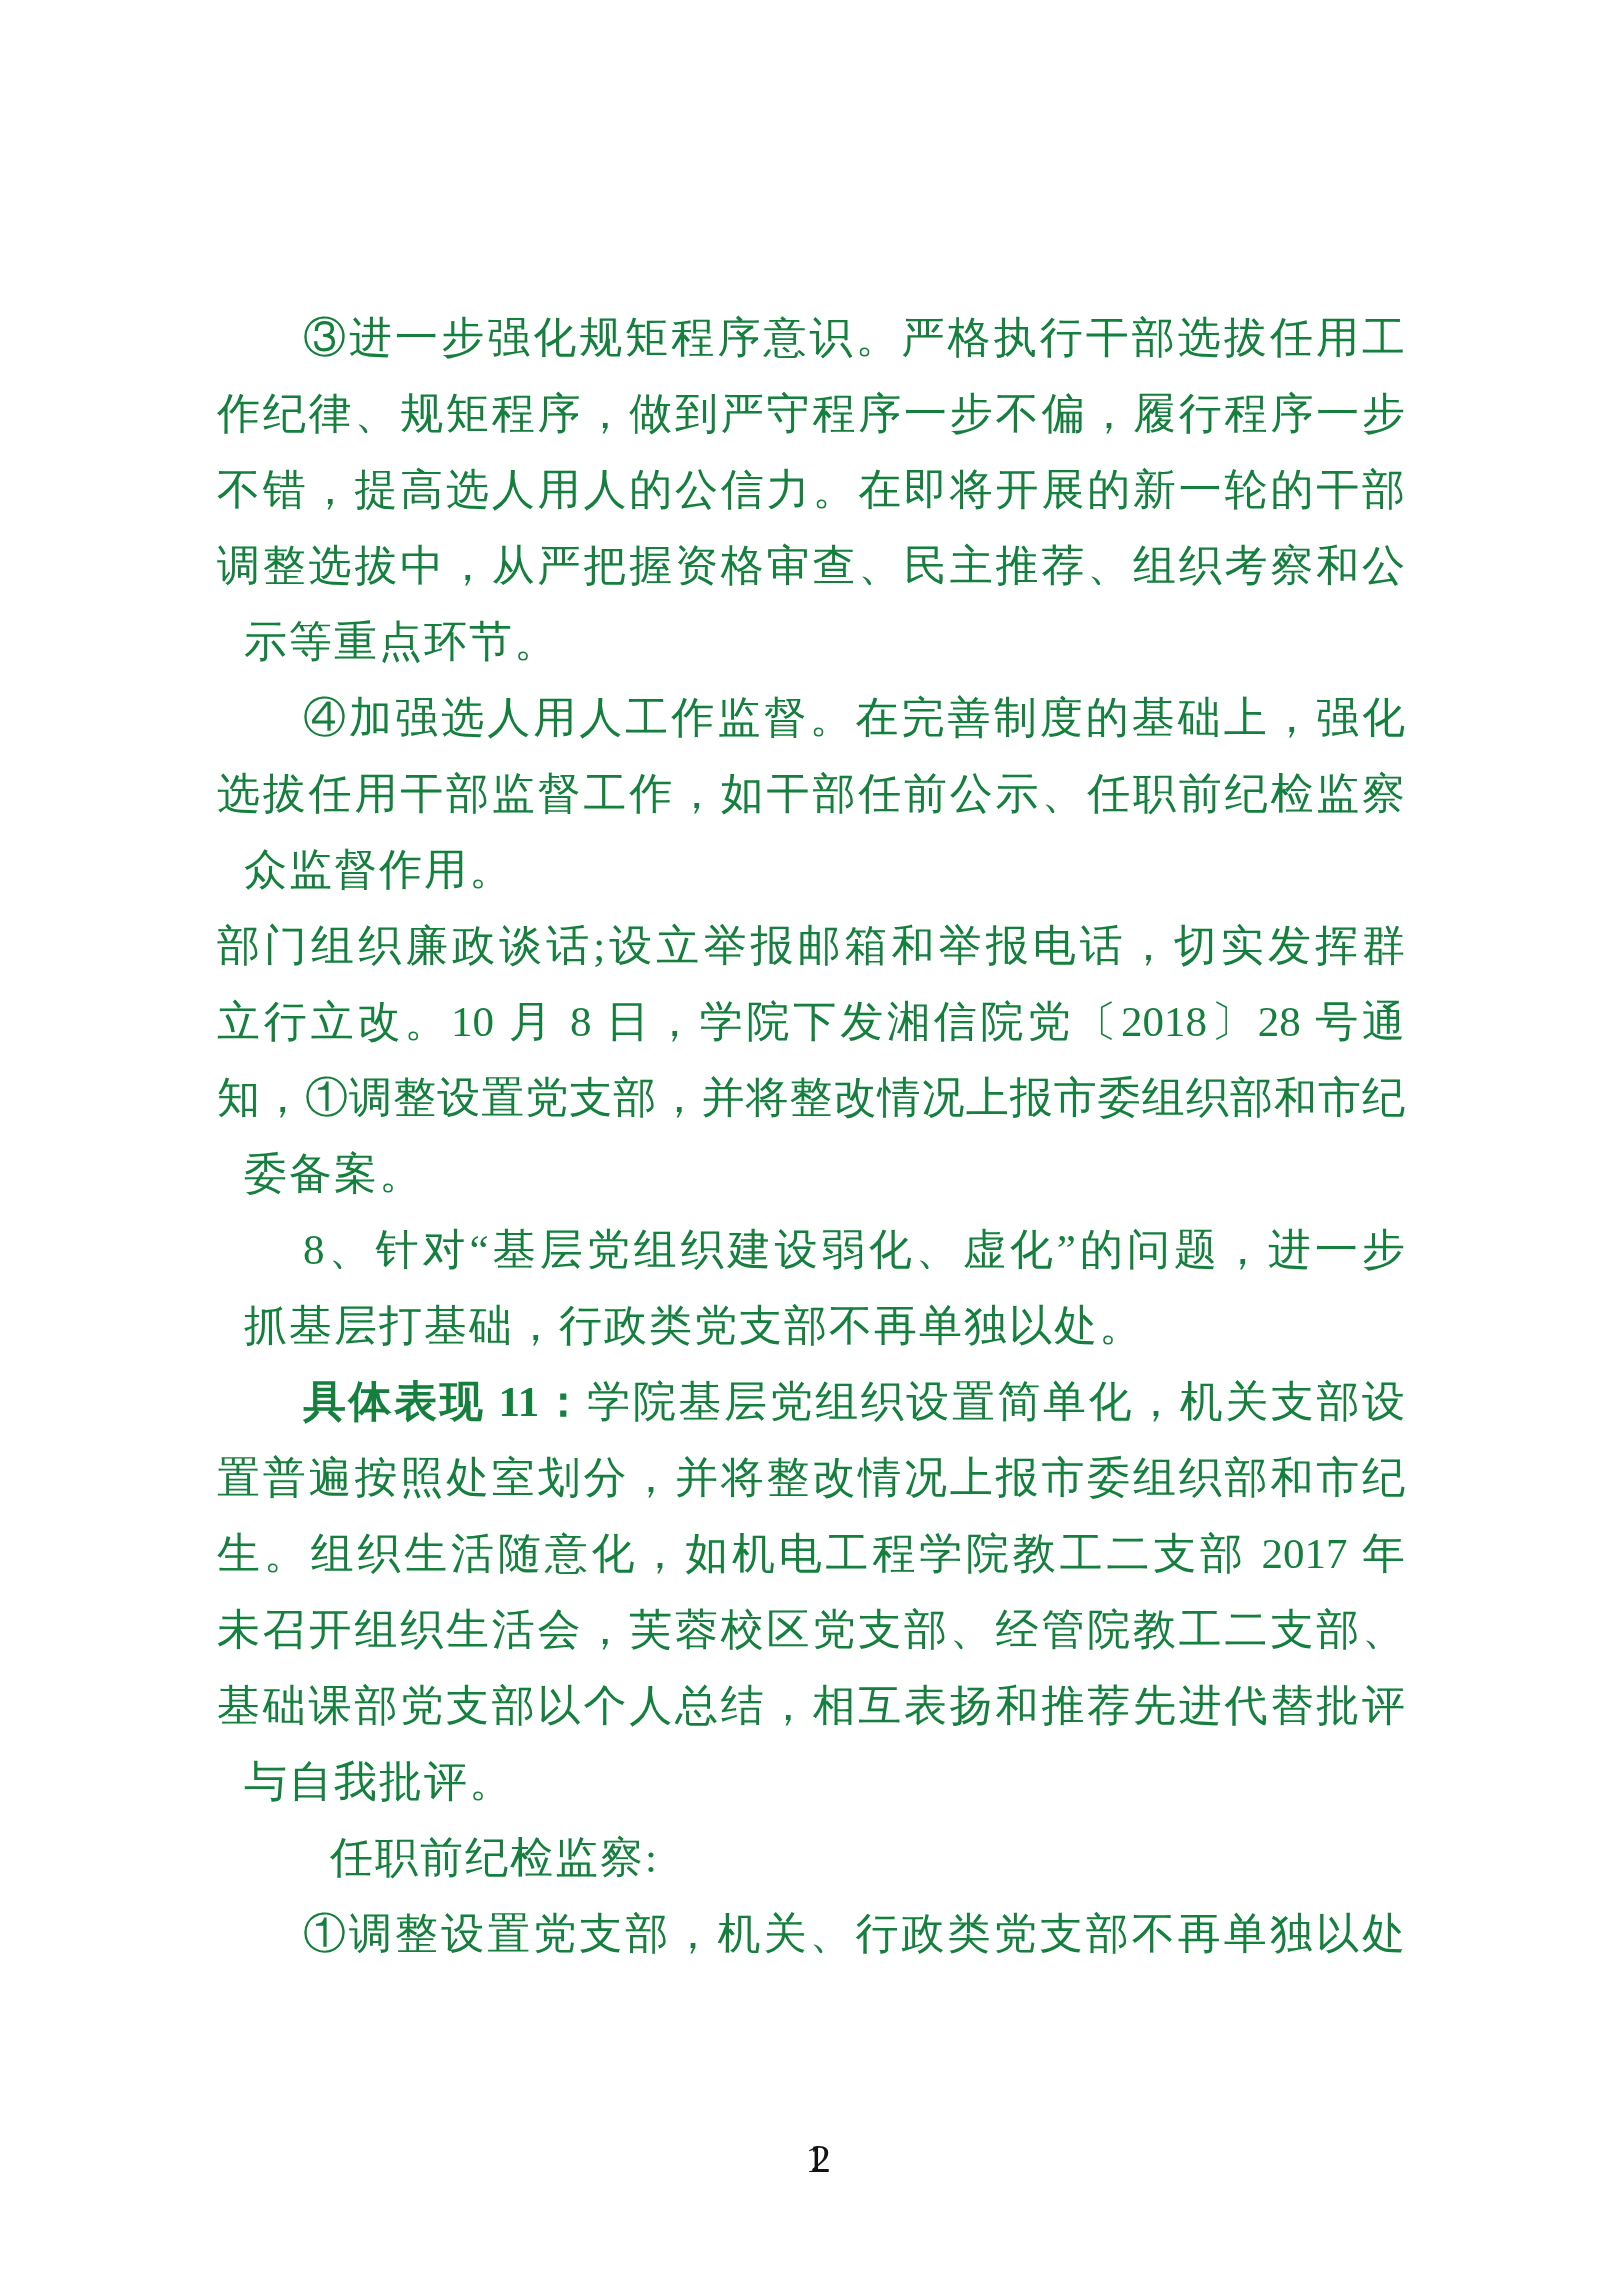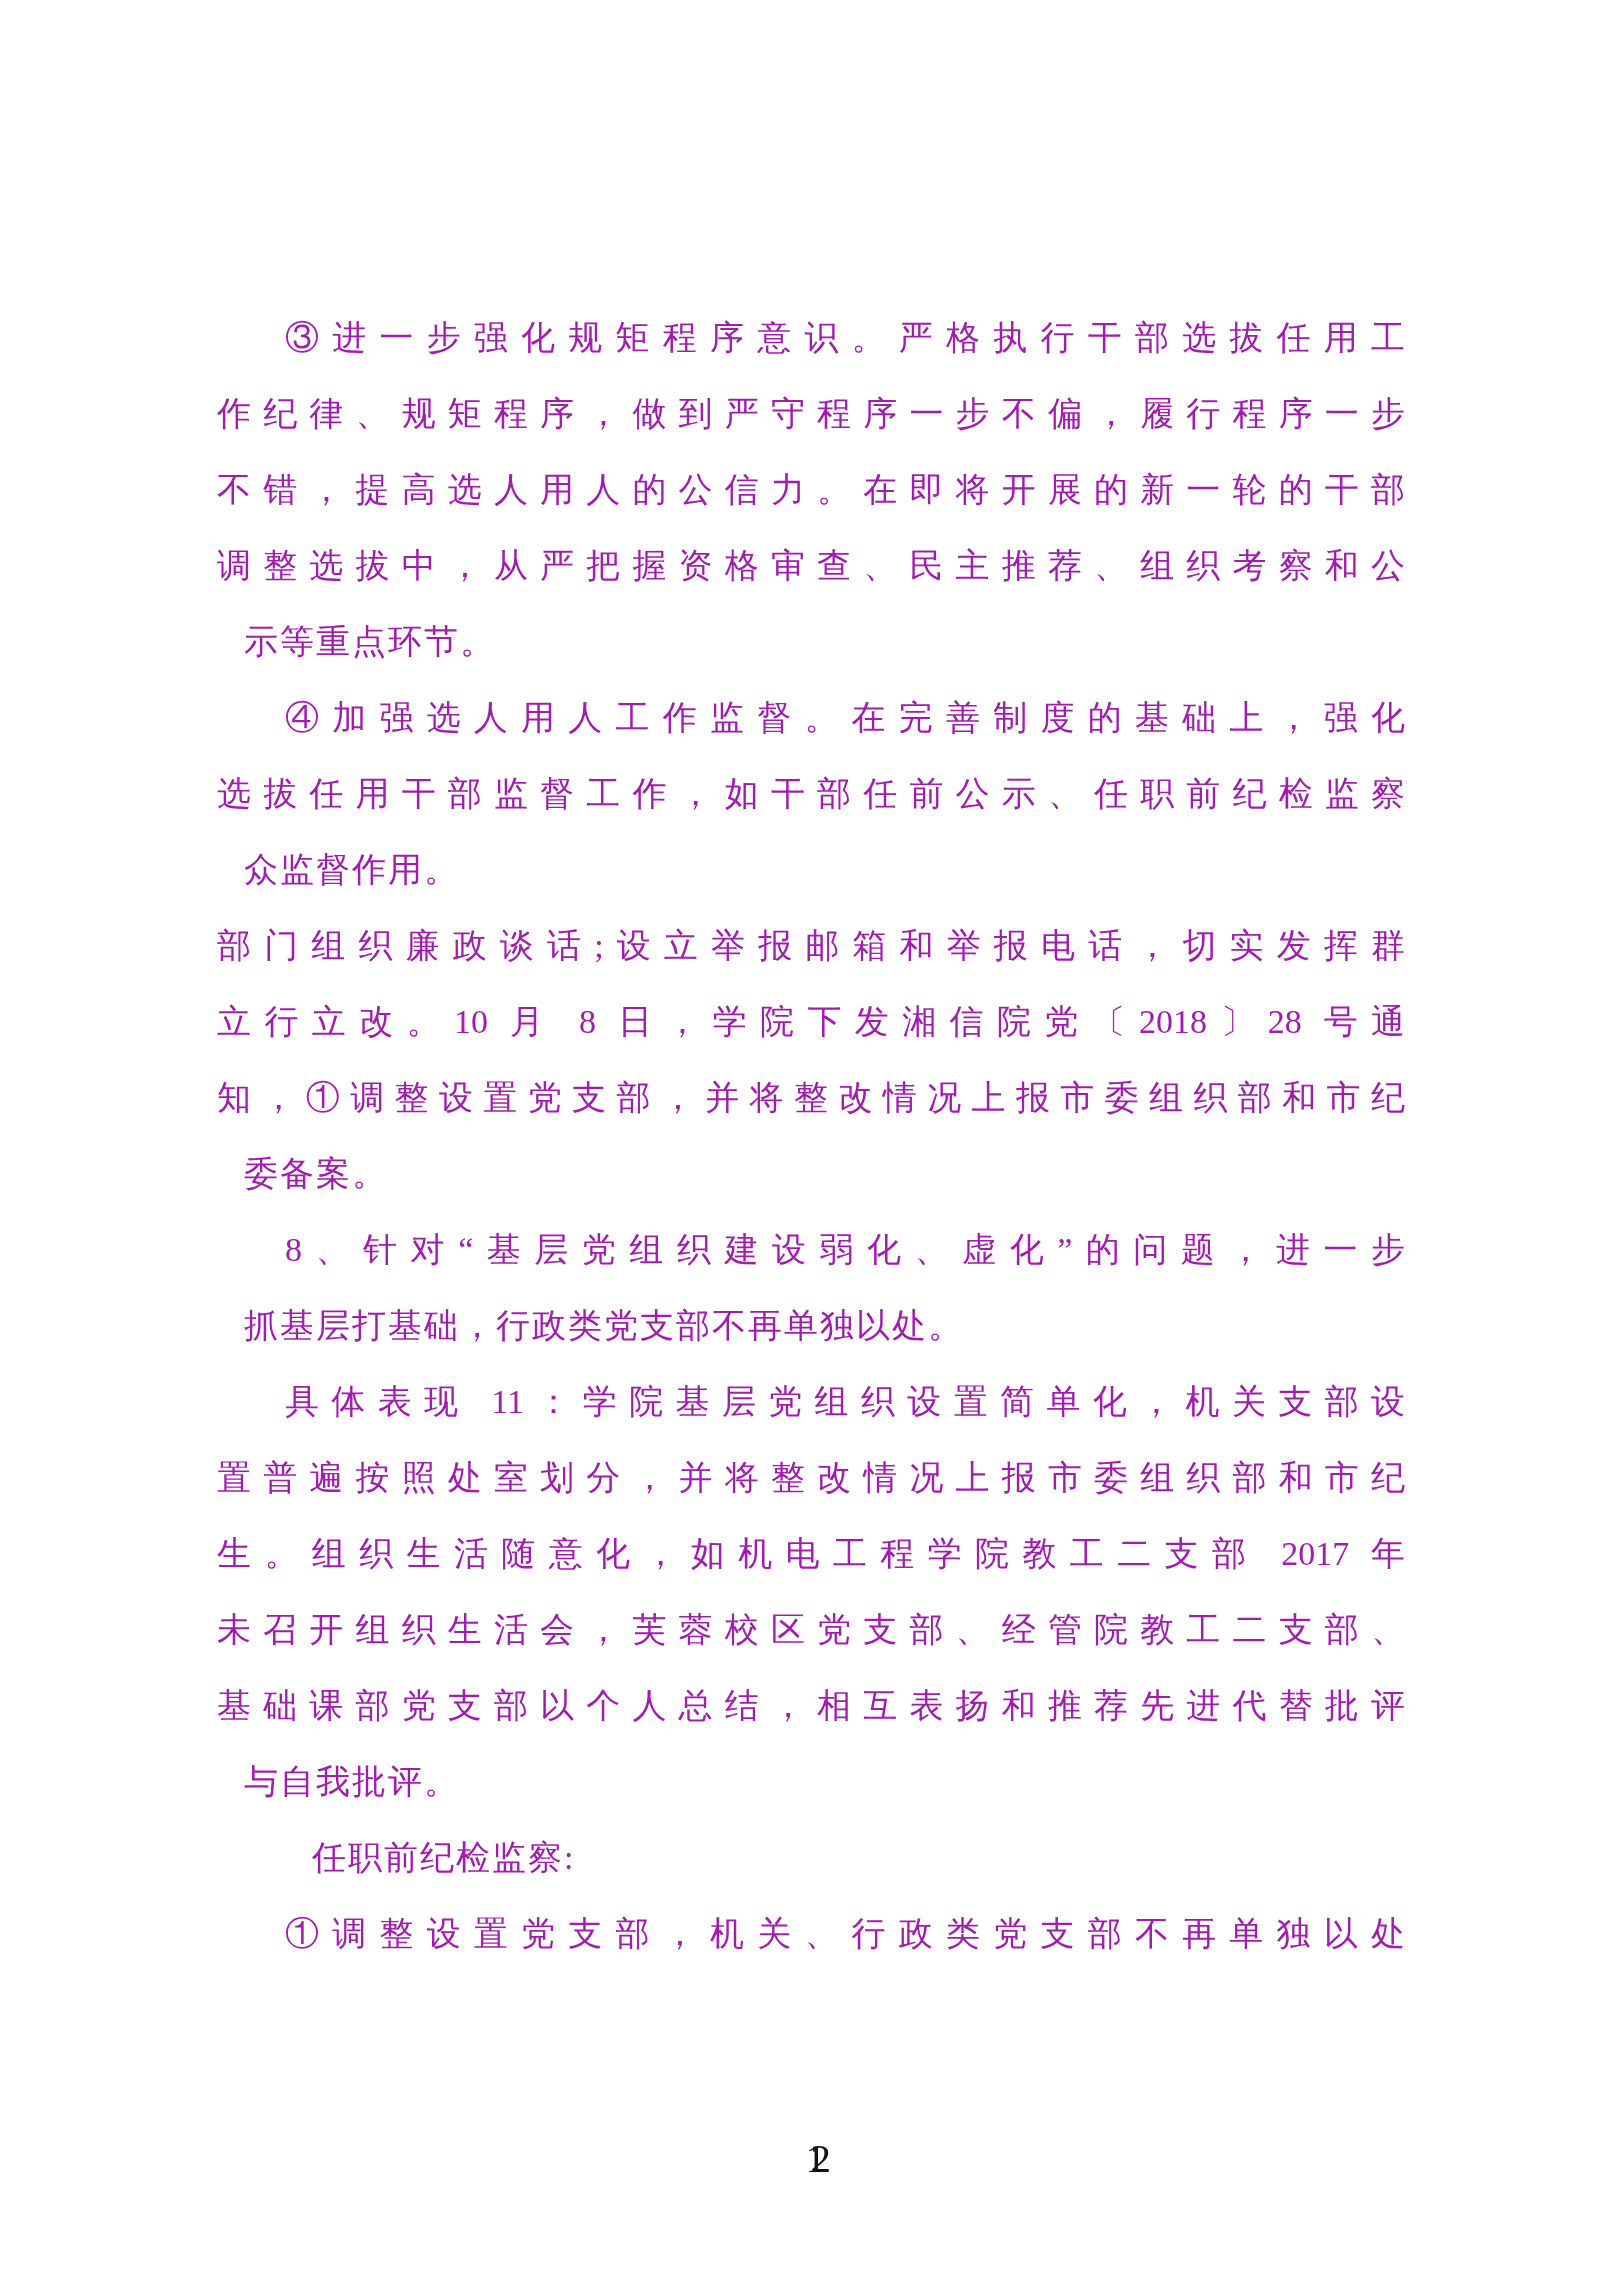--- a/index.html
+++ b/index.html
@@ -14,42 +14,42 @@
     font-family: "Liberation Serif", "DejaVu Serif", serif;
     overflow: hidden;
   }
   .content {
     position: absolute;
     left: 217px;
     top: 300px;
     width: 1188px;
   }
   .line {
-    font-size: 34px;
+    font-size: 43px;
     line-height: 76px;
     height: 76px;
     white-space: nowrap;
-    color: #a21caf;
+    color: #15803d;
   }
   
   .j {
     white-space: normal;
     text-align: justify;
     text-align-last: justify;
   }
   
   .end {
     text-align: center;
     text-align-last: left;
     letter-spacing: 2px;
     margin-left: 27px;
   }
   .ind { text-indent: 2em; }
   .bold { font-weight: 400; }
-  .lead { font-weight: 400; }
+  .lead { font-weight: 700; }
   .pagenum {
     position: absolute;
     left: 0;
     top: 2129px;
     width: 100%;
     text-align: center;
     font-size: 41px;
     line-height: 59px;
     letter-spacing: -0.62em; 
     color: #121212;

